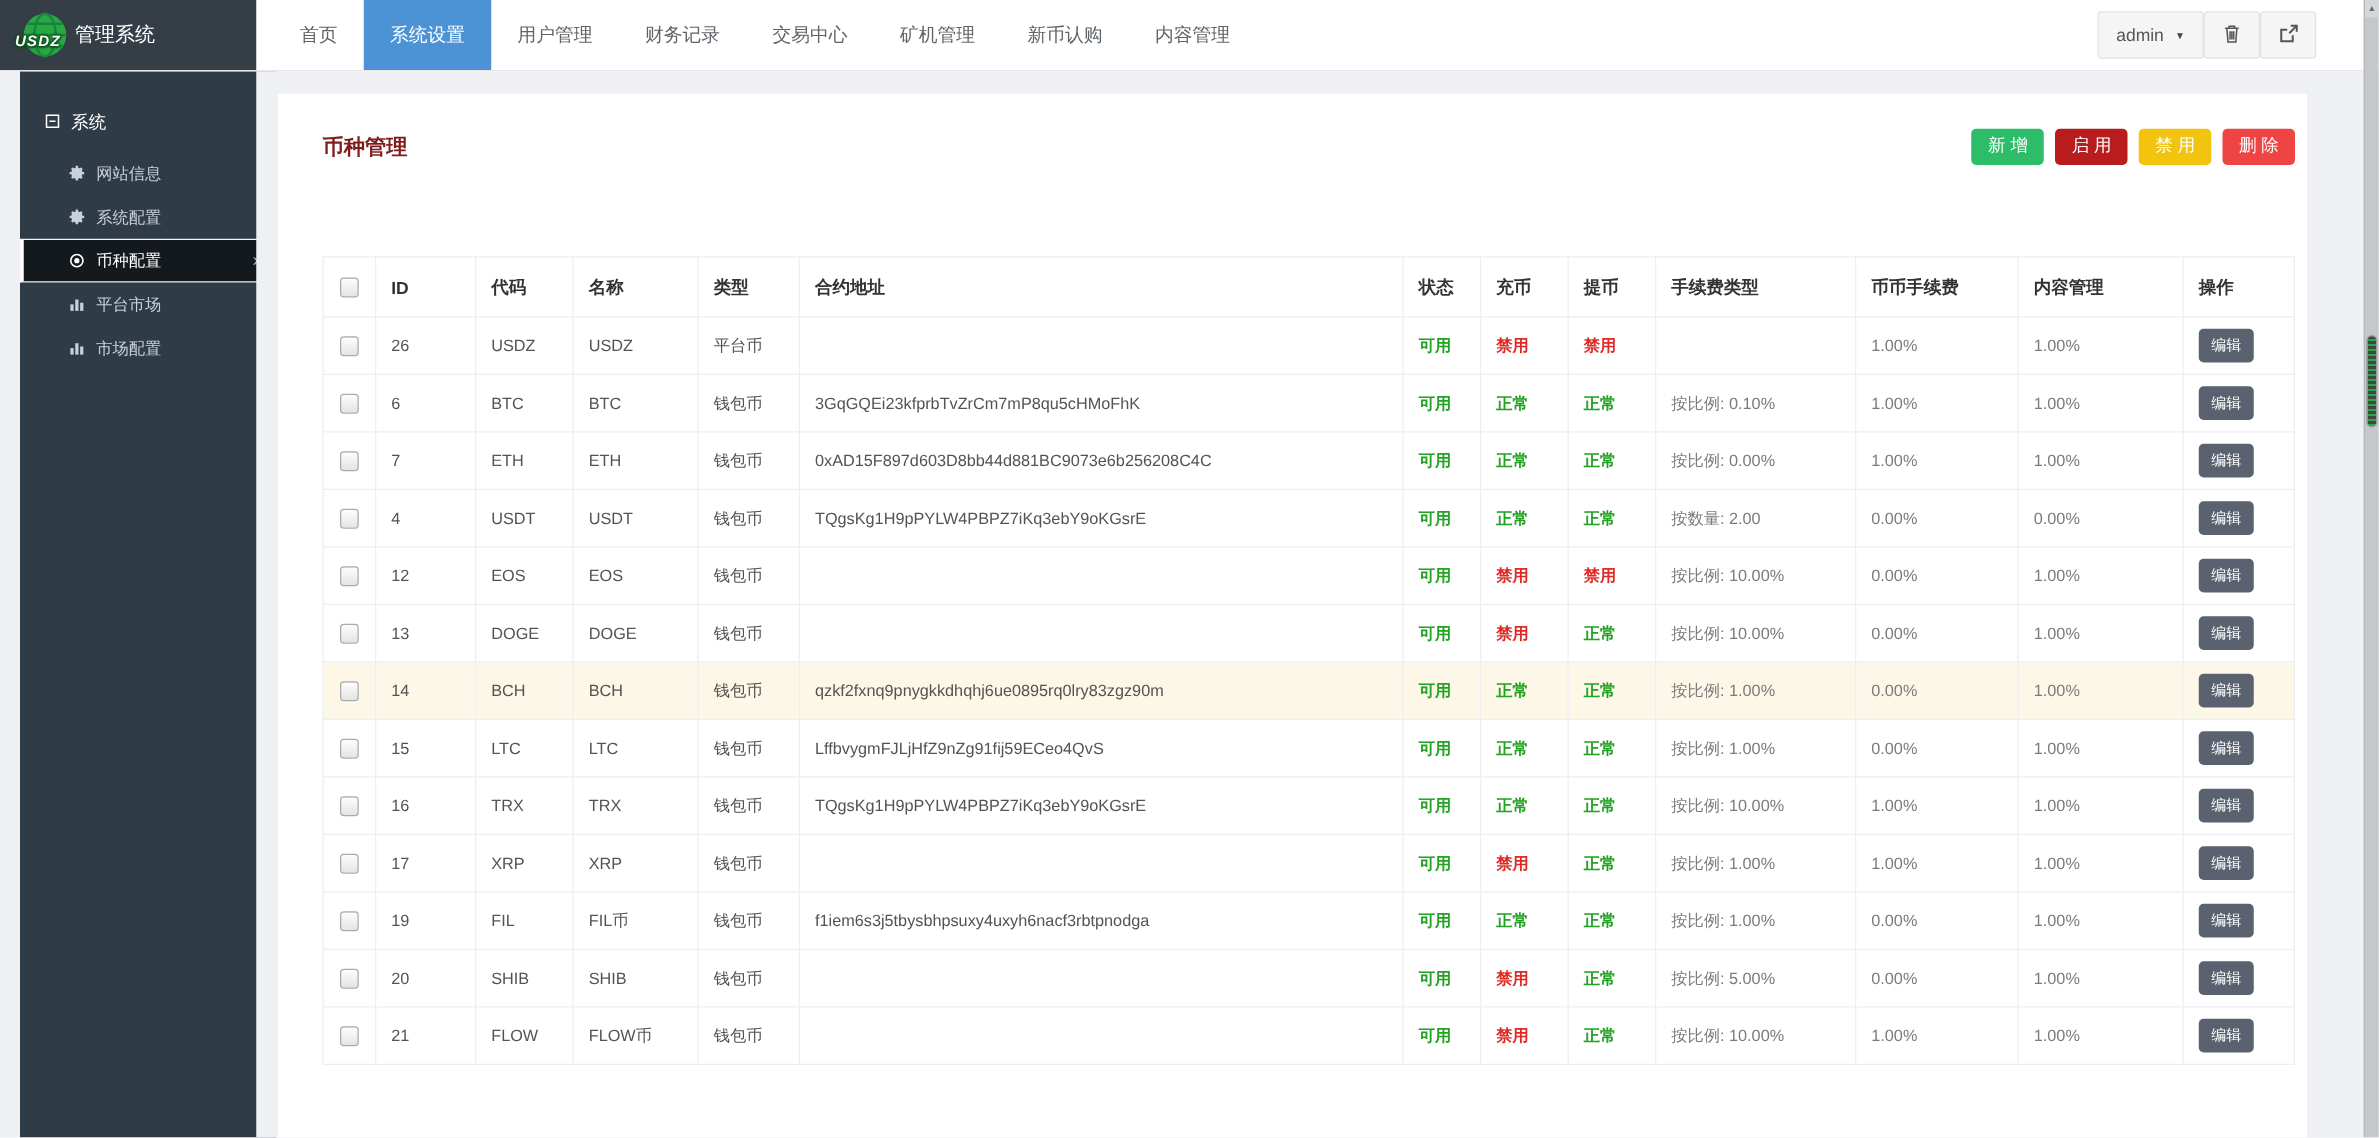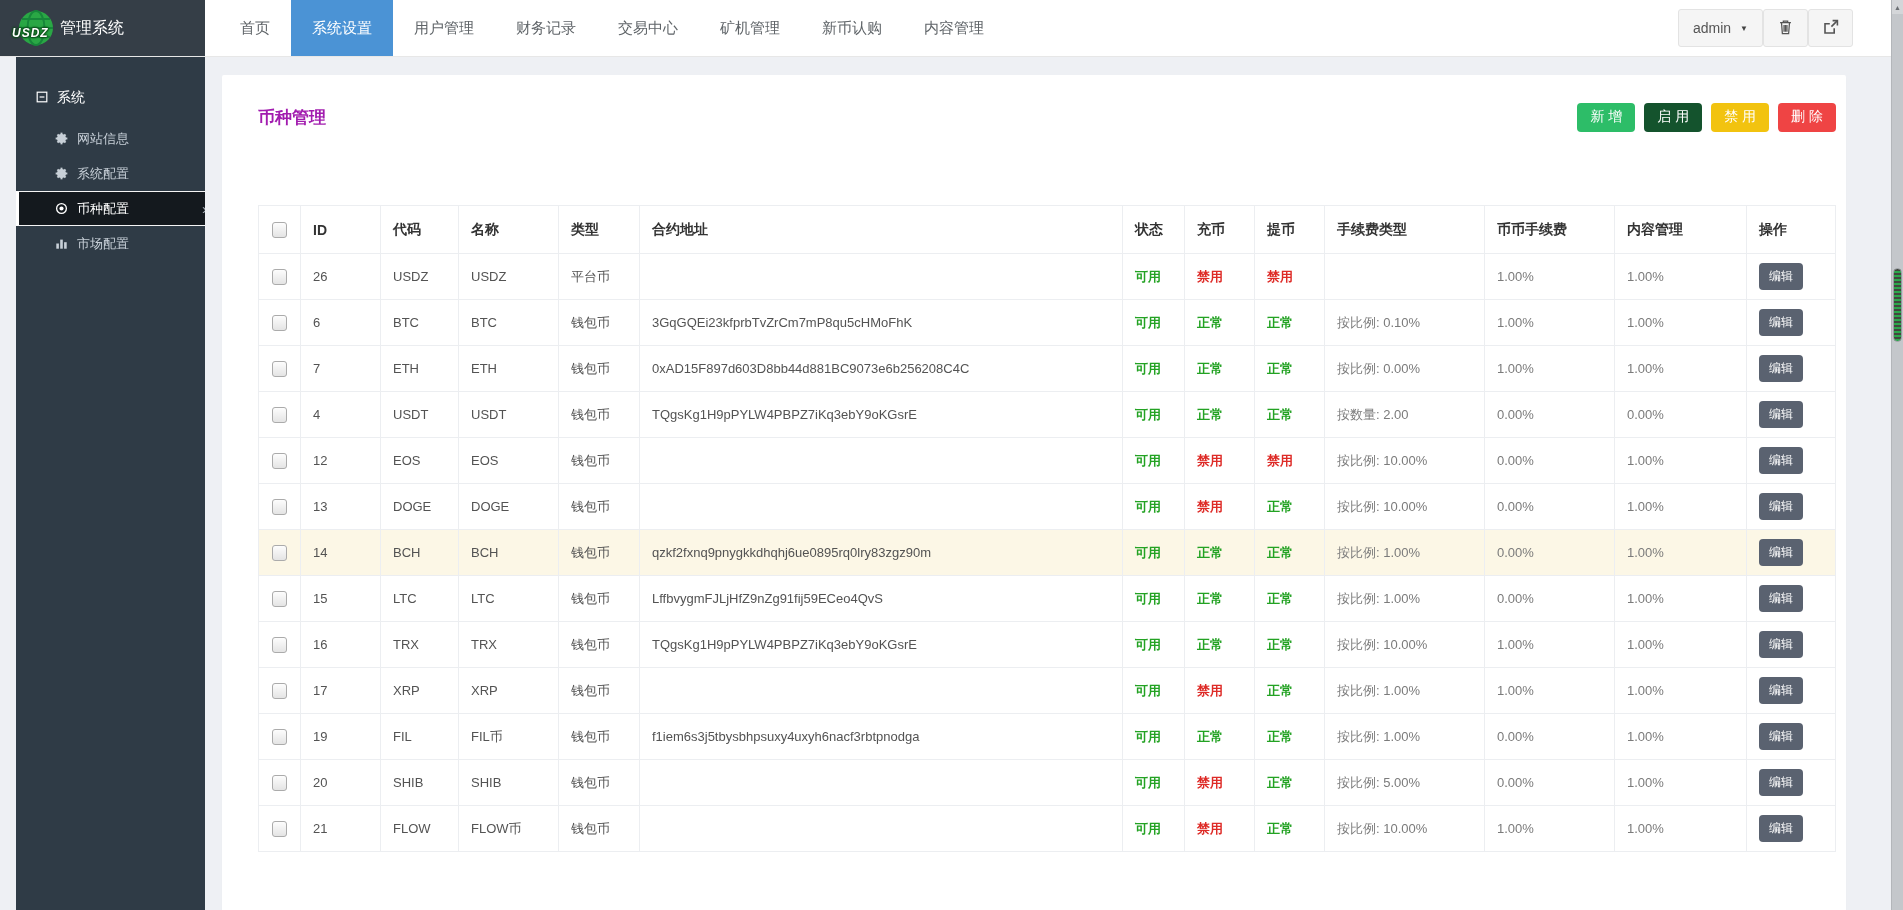--- a/index.html
+++ b/index.html
@@ -37,21 +37,21 @@
   .side-item.active { background:#14191e; color:#fff; border-top:1px solid #f5f5f5;
                border-bottom:1px solid #f5f5f5; border-left:3px solid #fff; padding-left:35px; }
   .side-item.active .chev { position:absolute; right:14px; color:#aab3bb; font-size:15px; }
 
   
   .main { position:absolute; left:205px; top:57px; right:0; bottom:0; background:#eef0f4; overflow:hidden; }
   .card { margin:18px 57px 0 17px; background:#fff; border-radius:2px; height:1400px;
           box-shadow:0 1px 1px rgba(0,0,0,.04); }
   .card-header { display:flex; justify-content:space-between; align-items:center;
                  padding:26px 10px 0 36px; height:58px; }
-  .page-title { font-size:17px; color:#a21caf; }
+  .page-title { font-size:17px; color:#7f1d1d; }
   .actions { display:flex; gap:9px; }
   .act-btn { height:29px; padding:0 13px; border:none; border-radius:4px; color:#fff;
              font-size:14px; cursor:pointer; white-space:nowrap; }
 
   
   .table-wrap { padding:72px 10px 0 36px; }
   table.coin-table { width:100%; border-collapse:collapse; table-layout:fixed;border-radius:31px; }
   .coin-table th, .coin-table td { border:1px solid #eceef1; text-align:left; padding-left:12px;
              overflow:hidden; white-space:nowrap; }
   .coin-table th { height:48px; font-size:14px; color:#333; font-weight:bold; background:#fff; }
@@ -177,32 +177,42 @@
         <span class="chev">›</span>
       </div>
       <div class="side-item">
         <span class="ico">
           <svg width="13" height="13" viewBox="0 0 20 20" fill="currentColor">
             <rect x="2" y="10" width="4" height="8"></rect>
             <rect x="8" y="4" width="4" height="14"></rect>
             <rect x="14" y="8" width="4" height="10"></rect>
           </svg>
         </span>
+        <span>平台市场</span>
+      </div>
+      <div class="side-item">
+        <span class="ico">
+          <svg width="13" height="13" viewBox="0 0 20 20" fill="currentColor">
+            <rect x="2" y="10" width="4" height="8"></rect>
+            <rect x="8" y="4" width="4" height="14"></rect>
+            <rect x="14" y="8" width="4" height="10"></rect>
+          </svg>
+        </span>
         <span>市场配置</span>
       </div>
     </div>
 </aside>
 
 <main class="main">
   <section class="card">
     <div class="card-header">
       <h2 class="page-title">币种管理</h2>
       <div class="actions" id="action-btns">
           <button class="act-btn" style="background-color: rgb(45, 189, 104);">新 增</button>
-          <button class="act-btn" style="background-color: #14532d;">启 用</button>
+          <button class="act-btn" style="background-color: #b91c1c;">启 用</button>
           <button class="act-btn" style="background-color: rgb(242, 195, 15);">禁 用</button>
           <button class="act-btn" style="background-color: #ef4444;">删 除</button>
         </div>
     </div>
     <div class="table-wrap">
       <table class="coin-table">
         <colgroup>
           <col class="c0">
             <col class="c1">
             <col class="c2">

